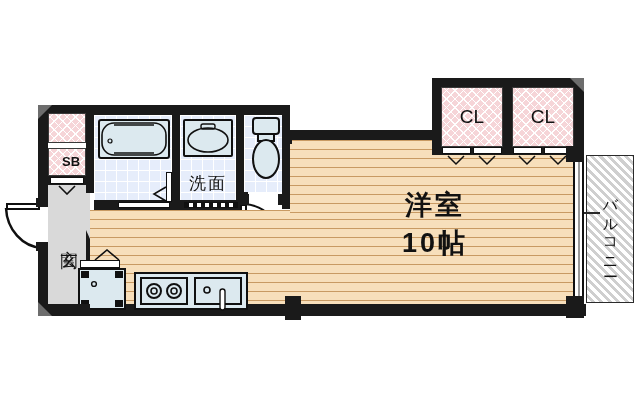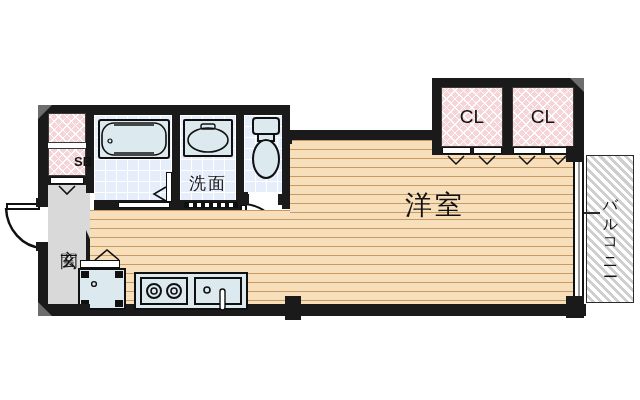--- a/index.html
+++ b/index.html
@@ -37,21 +37,21 @@
         #ffffff 0 3px,#cfcfcf 3px 6px);
     border:1px solid #2b2b2b;
   }
   .white{background:#ffffff;}
   .fixture{background:#dce9ef;border:2px solid #101010;}
 
   
   .lbl{color:#111;text-align:center;white-space:nowrap;}
   .lbl-sm{font-size:13px;font-weight:700;}
   .lbl-jp{font-size:17px;font-weight:400;letter-spacing:2px;}
-  .lbl-big{font-size:27px;font-weight:400;letter-spacing:3px;}
+  .lbl-big{font-size:27px;font-weight:700;letter-spacing:3px;}
   .vert{writing-mode:vertical-rl;text-orientation:upright;
         letter-spacing:3px;}
 </style>
 </head>
 <body>
 
 <div id="plan">
 
   <div class="abs balcony" style="left:586px;top:155px;width:48px;height:148px;"></div>
   <div class="abs lbl lbl-jp vert" style="left:586px;top:160px;width:48px;height:140px;
@@ -94,21 +94,21 @@
   <div class="abs wall" style="left:36px;top:198px;width:12px;height:9px;"></div>
   <div class="abs wall" style="left:36px;top:242px;width:12px;height:9px;"></div>
 
   <div class="abs wall" style="left:86px;top:105px;width:8px;height:88px;"></div>
 
   <div class="abs wall" style="left:48px;top:176px;width:46px;height:9px;"></div>
 
   <div class="abs pinkhatch" style="left:48px;top:113px;width:38px;height:30px;"></div>
 
   <div class="abs pinkhatch" style="left:48px;top:148px;width:38px;height:28px;"></div>
-  <div class="abs lbl lbl-sm" style="left:64px;top:148px;width:38px;height:28px;line-height:28px;">SB</div>
+  <div class="abs lbl lbl-sm" style="left:52px;top:148px;width:38px;height:28px;line-height:28px;">SB</div>
 
   <div class="abs white" style="left:50px;top:177px;width:34px;height:7px;border:1px solid #101010;"></div>
   <svg class="abs" style="left:58px;top:185px;width:18px;height:10px;" viewBox="0 0 18 10">
     <path d="M1 1 L9 9 L17 1" fill="none" stroke="#101010" stroke-width="1.6"></path>
   </svg>
 
   <div class="abs tile" style="left:94px;top:115px;width:78px;height:93px;"></div>
 
   <div class="abs fixture" style="left:98px;top:119px;width:72px;height:40px;border-radius:3px;"></div>
   <svg class="abs" style="left:100px;top:121px;width:68px;height:36px;" viewBox="0 0 68 36">
@@ -163,20 +163,21 @@
     <path d="M4 2 A 42 44 0 0 1 44 46" fill="none" stroke="#101010" stroke-width="2"></path>
   </svg>
   <div class="abs wall" style="left:240px;top:194px;width:9px;height:11px;"></div>
   <div class="abs wall" style="left:278px;top:194px;width:9px;height:11px;"></div>
 
   <div class="abs wood" style="left:90px;top:210px;width:484px;height:94px;"></div>
   <div class="abs wood" style="left:290px;top:140px;width:284px;height:74px;"></div>
   <div class="abs wood" style="left:432px;top:140px;width:142px;height:20px;"></div>
 
   <div class="abs lbl lbl-big" style="left:375px;top:188px;width:120px;height:34px;line-height:34px;">洋室</div>
+  <div class="abs lbl lbl-big" style="left:375px;top:226px;width:120px;height:34px;line-height:34px;">10帖</div>
 
   <div class="abs wall" style="left:503px;top:78px;width:9px;height:76px;"></div>
 
   <div class="abs wall" style="left:432px;top:78px;width:9px;height:76px;"></div>
 
   <div class="abs wall" style="left:432px;top:146px;width:152px;height:9px;"></div>
 
   <div class="abs pinkhatch" style="left:441px;top:87px;width:62px;height:60px;"></div>
   <div class="abs lbl" style="left:441px;top:87px;width:62px;height:60px;line-height:60px;
               font-size:19px;">CL</div>

